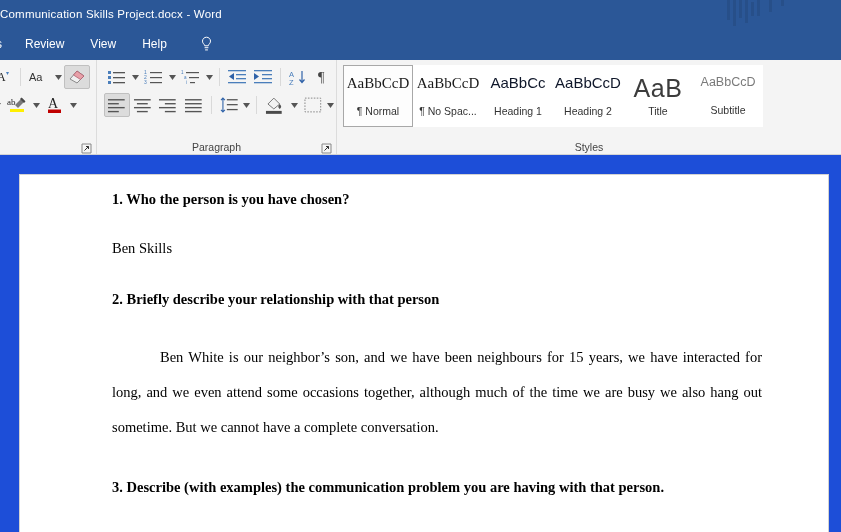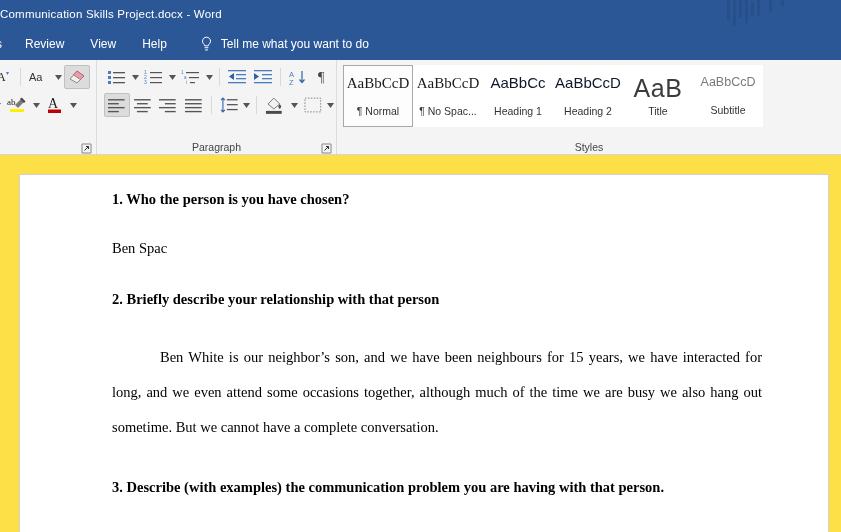--- a/index.html
+++ b/index.html
@@ -148,21 +148,21 @@
   .style-name {
     font-size: 10.5px; color: #333;
     white-space: nowrap;
   }
   .style-item.wide { width: 74px; }
 
   
   .workspace {
     position: relative;
     height: 377px;
-    background: #fde047;
+    background: #1d4ed8;
     overflow: hidden;
   }
   .page {
     position: absolute;
     left: 20px; top: 20px;
     width: 808px;
     height: 420px;
     background: #ffffff;
     box-shadow: 0 0 0 1px #d2d2d2;
   }
@@ -212,21 +212,20 @@
   <div class="tab clipped">s</div>
   <div class="tab">Review</div>
   <div class="tab">View</div>
   <div class="tab">Help</div>
   <div class="tellme">
     <svg class="bulb" viewBox="0 0 13 17">
       <path d="M6.5 1.2c-2.2 0-4 1.7-4 3.9 0 1.6 .9 2.5 1.6 3.3.4.5.6.9.6 1.4h3.6c0-.5.2-.9.6-1.4.7-.8 1.6-1.7 1.6-3.3 0-2.2-1.8-3.9-4-3.9z" fill="none" stroke="#ffffff" stroke-width="1"></path>
       <rect x="4.6" y="11.2" width="3.8" height="1" fill="#ffffff"></rect>
       <rect x="5.1" y="13.4" width="2.8" height="1" fill="#ffffff"></rect>
     </svg>
-    <span>Tell me what you want to do</span>
   </div>
 </div>
 
 <div class="ribbon">
 
   <div class="group group-font">
     <div class="rows">
       <div class="row">
         <div class="btn">
           <svg width="16" height="16" viewBox="0 0 16 16">
@@ -483,20 +482,20 @@
       </div>
     </div>
     <div class="group-label">Styles</div>
   </div>
 </div>
 
 <div class="workspace">
   <div class="page">
     <div class="doc-body">
       <p class="q">1. Who the person is you have chosen?</p>
-      <p class="ans-short">Ben Spac</p>
+      <p class="ans-short">Ben Skills</p>
       <p class="q q2">2. Briefly describe your relationship with that person</p>
       <p class="para">Ben White is our neighbor’s son, and we have been neighbours for 15 years, we have interacted for long, and we even attend some occasions together, although much of the time we are busy we also hang out sometime. But we cannot have a complete conversation.</p>
       <p class="q q2">3. Describe (with examples) the communication problem you are having with that person.</p>
       <p class="para para2">The problem I am having with ben is that when we start a conversation, he pretends to be</p>
     </div>
   </div>
 </div>
 
 </body></html>

